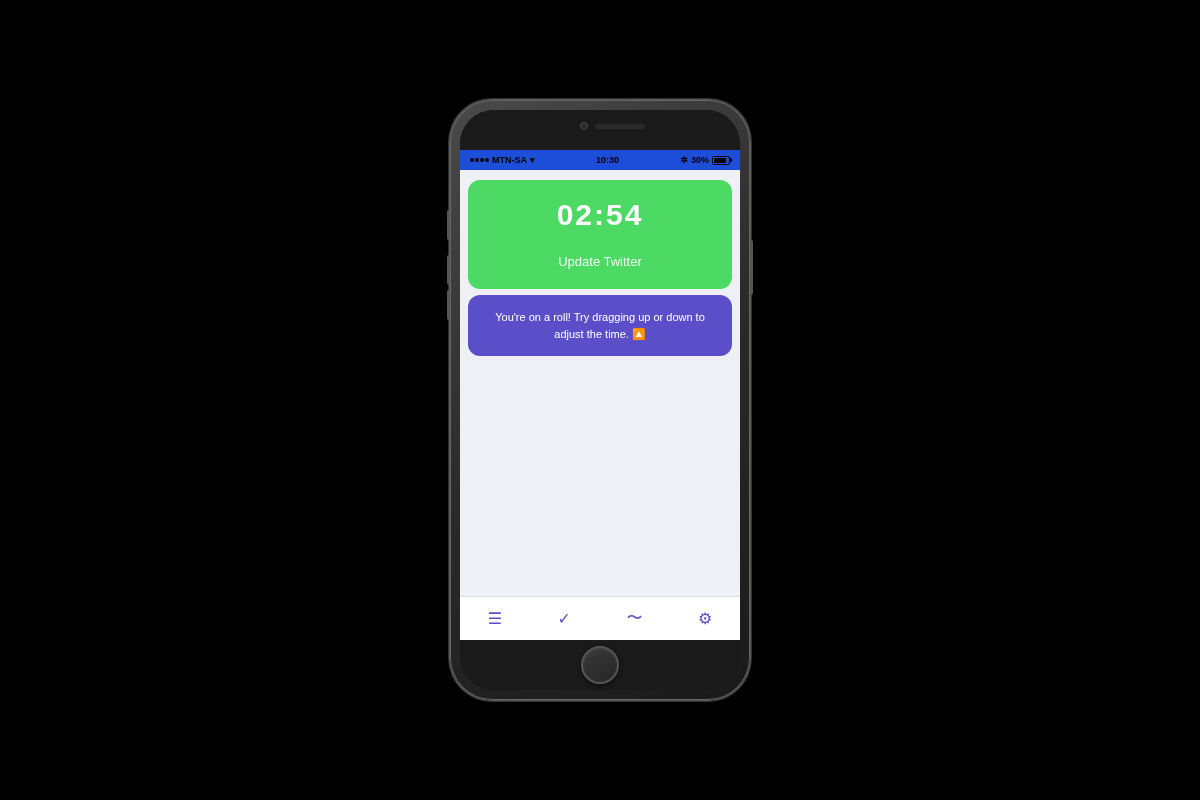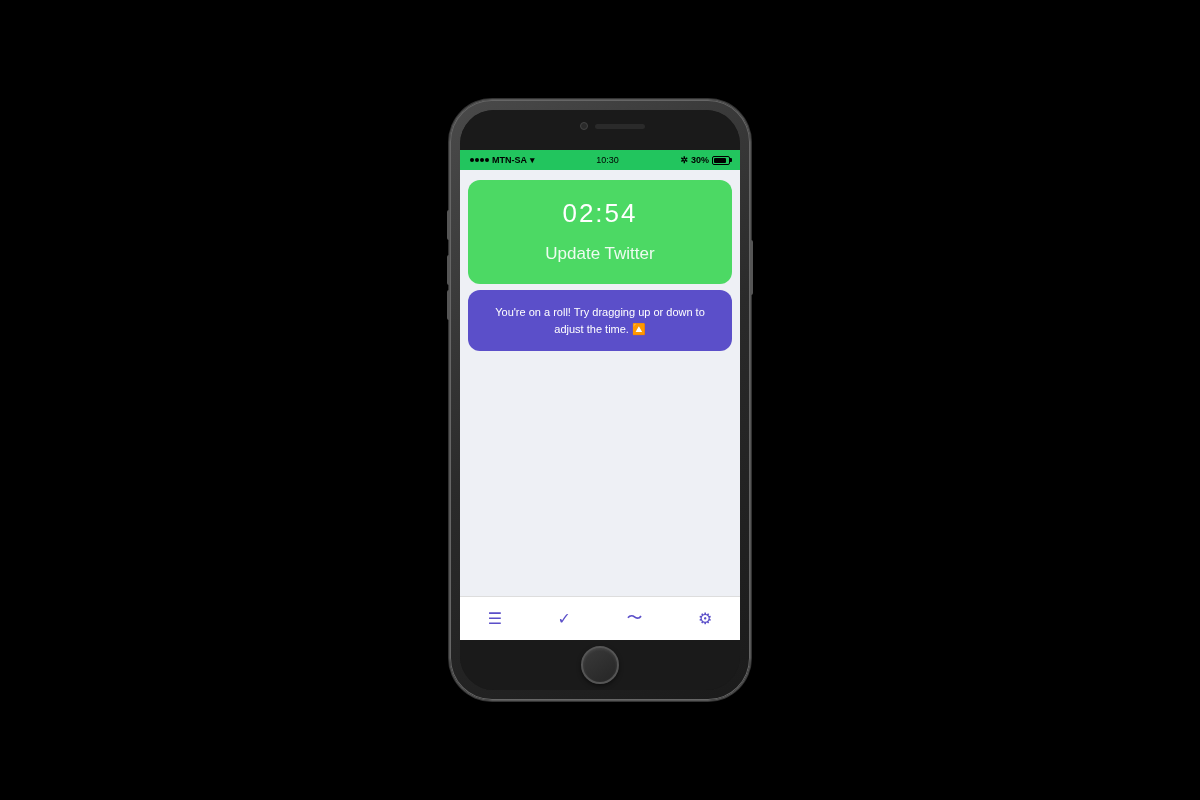--- a/index.html
+++ b/index.html
@@ -110,21 +110,21 @@
       background: #eef0f5;
       display: flex;
       flex-direction: column;
       overflow: hidden;
     }
 
     
     .status-bar {
       width: 100%;
       height: 20px;
-      background: #22c55e;
+      background: #1d4ed8;
       display: flex;
       align-items: center;
       justify-content: space-between;
       padding: 0 10px;
       font-size: 9px;
       font-weight: 600;
       color: #000;
       flex-shrink: 0;
     }
 
@@ -141,21 +141,21 @@
 
     .signal-dot {
       width: 4px;
       height: 4px;
       border-radius: 50%;
       background: #000;
     }
 
     .status-center {
       font-size: 9px;
-      font-weight: 400;
+      font-weight: 700;
     }
 
     .status-right {
       display: flex;
       align-items: center;
       gap: 3px;
       font-size: 9px;
     }
 
     .battery {
@@ -198,31 +198,31 @@
       background: #4cd964;
       border-radius: 12px;
       padding: 20px 15px;
       display: flex;
       flex-direction: column;
       align-items: center;
       justify-content: center;
     }
 
     .timer-time {
-      font-size: 26px;
-      font-weight: 400;
+      font-size: 30px;
+      font-weight: 700;
       color: #fff;
       letter-spacing: 2px;
       line-height: 1;
     }
 
     .timer-label {
-      font-size: 17px;
+      font-size: 13px;
       color: rgba(255,255,255,0.9);
-      margin-top: 18px;
+      margin-top: 24px;
       font-weight: 400;
     }
 
     
     .tooltip-card {
       margin: 0 8px;
       background: #5b4fc9;
       border-radius: 12px;
       padding: 14px 16px;
       display: flex;

